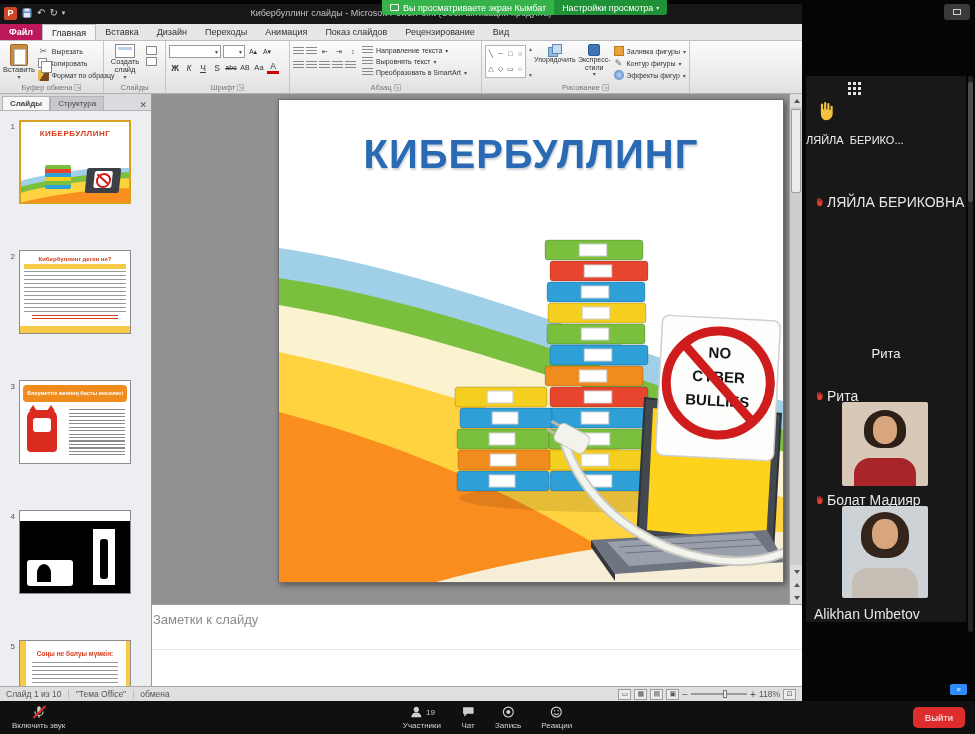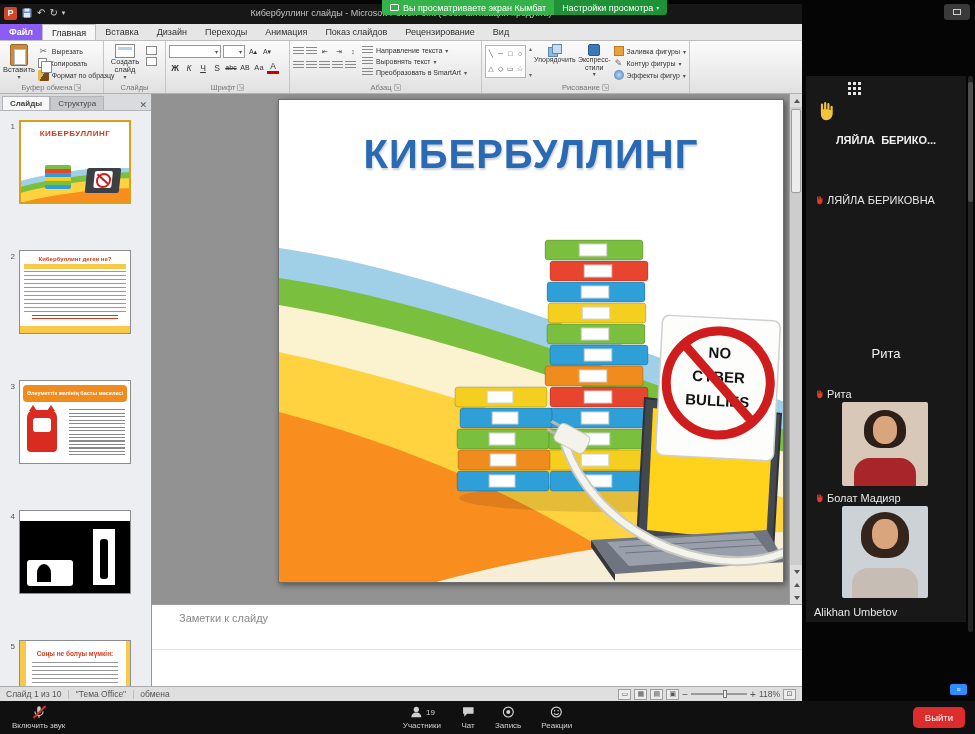--- a/index.html
+++ b/index.html
@@ -8,21 +8,21 @@
 
 
 #ppwin{position:absolute;left:0;top:4px;width:802px;height:697px;background:#9a9a9a}
 #titlebar{position:absolute;left:0;top:0;width:100%;height:20px;background:#171717;color:#ddd}
 .qat{position:absolute;left:4px;top:2px;display:flex;align-items:center;gap:4px}
 .pplogo{width:13px;height:13px;background:#d04727;border-radius:2px;color:#fff;font-size:9px;font-weight:bold;display:flex;align-items:center;justify-content:center}
 .qitem{font-size:10px;color:#cfcfcf;line-height:14px}
 #wintitle{position:absolute;left:0;right:0;top:4px;text-align:center;font-size:9px;color:#c4c4c4;white-space:nowrap}
 #tabsrow{position:absolute;left:0;top:20px;width:100%;height:17px;background:#e6e6e6;border-bottom:1px solid #bdbdbd;display:flex;align-items:stretch}
 .ftab{padding:0 9px;font-size:9px;display:flex;align-items:center;color:#333;white-space:nowrap}
-.ftab.file{background:#8b5cf6;color:#fff;font-weight:bold}
+.ftab.file{background:#be185d;color:#fff;font-weight:bold}
 .ftab.active{background:#f6f6f6;border:1px solid #bdbdbd;border-bottom:none;color:#222}
 #ribbon{position:absolute;left:0;top:37px;width:100%;height:53px;background:linear-gradient(#fbfbfb,#ececec 60%,#e0e0e0);border-bottom:1px solid #b0b0b0;display:flex}
 .rgroup{position:relative;height:100%;border-right:1px solid #c6c6c6;padding:2px 3px 12px 3px;flex:none}
 .glabel{position:absolute;left:0;right:0;bottom:0;height:11px;display:flex;align-items:center;justify-content:center;gap:2px;font-size:7.5px;color:#777}
 .dlg{font-size:6px;color:#888;border:1px solid #b3b3b3;width:7px;height:7px;line-height:5px;text-align:center;border-radius:1px}
 .gbody{display:flex;height:100%;gap:3px}
 .bigbtn{display:flex;flex-direction:column;align-items:center;width:36px;font-size:7.5px;color:#333;text-align:center;padding-top:1px;line-height:1.1;cursor:pointer}
 .smallcol{display:flex;flex-direction:column;gap:2px;padding-top:3px}
 .sbtn{display:flex;align-items:center;gap:3px;font-size:7px;color:#333;white-space:nowrap;cursor:pointer}
 .dd{font-size:6px;color:#555}
@@ -96,43 +96,43 @@
 
 #editarea{position:absolute;left:152px;top:90px;width:650px;height:510px;background:#929292;overflow:hidden}
 #slidecanvas{position:absolute;left:126px;top:5px;width:506px;height:484px;background:#fff;border:1px solid #6e6e6e;box-shadow:2px 2px 6px rgba(0,0,0,.45);overflow:hidden;cursor:default}
 .slide-title{position:absolute;top:32px;left:0;right:0;text-align:center;font-size:40px;font-weight:bold;letter-spacing:1px;color:#2a6ab5;text-shadow:1px 2px 2px rgba(42,58,90,.25)}
 #vscroll{position:absolute;right:0;top:0;width:13px;height:510px;background:#cdcdcd;border-left:1px solid #9e9e9e}
 .sarr{position:absolute;left:0;width:13px;height:13px;background:#dedede;display:flex;align-items:center;justify-content:center;cursor:pointer}
 .tri-up{width:0;height:0;border-left:3px solid transparent;border-right:3px solid transparent;border-bottom:4px solid #555}
 .tri-dn{width:0;height:0;border-left:3px solid transparent;border-right:3px solid transparent;border-top:4px solid #555}
 .sthumb{position:absolute;left:1px;top:15px;width:10px;height:84px;background:#ececec;border:1px solid #9e9e9e;border-radius:2px;cursor:pointer}
 #notes{position:absolute;left:152px;top:600px;width:650px;height:82px;background:#fff;border-top:1px solid #9e9e9e}
-.notes-text{padding:7px 27px;font-size:11px;color:#8a8a8a}
+.notes-text{padding:7px 1px;font-size:13px;color:#8a8a8a}
 .notes-rule{position:absolute;left:0;right:0;top:44px;border-top:1px solid #e4e4e4}
 #statusbar{position:absolute;left:0;top:682px;width:802px;height:15px;background:#dfdfdf;border-top:1px solid #ababab;display:flex;align-items:center;font-size:8.5px;color:#555;padding:0 6px;gap:6px}
 .sep{color:#b3b3b3}
 .sright{margin-left:auto;display:flex;align-items:center;gap:3px}
 .vbtn{width:13px;height:11px;border:1px solid #9e9e9e;background:#ececec;font-size:7px;color:#555;display:flex;align-items:center;justify-content:center;cursor:pointer}
 .ztrack{width:56px;height:2px;background:#9a9a9a;position:relative}
 .zthumb{position:absolute;left:32px;top:-3px;width:4px;height:8px;background:#f2f2f2;border:1px solid #777;cursor:pointer}
 
 
 #banner{position:absolute;left:382px;top:0;height:15px;display:flex;z-index:60}
 .bn-main{background:#35b24a;display:flex;align-items:center;gap:4px;padding:0 8px;color:#fff;font-size:9px;border-radius:0 0 0 3px;white-space:nowrap}
 .bn-ic{width:9px;height:7px;border:1px solid #fff;border-radius:1px}
 .bn-btn{background:#1f9136;border:none;color:#fff;font-size:9px;padding:0 8px;display:flex;align-items:center;gap:3px;border-radius:0 0 3px 0;cursor:pointer;white-space:nowrap;font-family:inherit}
 #floatctl{position:absolute;right:5px;top:4px;width:26px;height:16px;background:#3a3a3a;border-radius:3px;display:flex;align-items:center;justify-content:center;cursor:pointer;z-index:60}
 #floatctl i{width:8px;height:6px;border:1px solid #cfcfcf;display:block}
 
 
 #panel{position:absolute;left:806px;top:76px;width:160px;height:546px;background:#181818}
 .gridicon{position:absolute;left:42px;top:6px;cursor:pointer}
 .handbig{position:absolute;left:8px;top:24px;width:22px;height:22px;fill:#f2c13d}
-.phead{position:absolute;left:0;right:0;top:58px;text-align:center;font-size:11px;font-weight:bold;color:#f0f0f0;white-space:pre}
-.plabel{position:absolute;left:8px;display:flex;align-items:center;gap:3px;font-size:11px;color:#e8e8e8;white-space:nowrap}
+.phead{position:absolute;left:0;right:0;top:58px;font-size:11px;font-weight:normal;color:#f0f0f0;white-space:pre}
+.plabel{position:absolute;left:8px;display:flex;align-items:center;gap:3px;font-size:14px;color:#e8e8e8;white-space:nowrap}
 .handsvg{width:10px;height:10px;fill:#e23b2e;flex:none}
 .tile{position:absolute;overflow:hidden;border-radius:2px;cursor:pointer;background:#222}
 .tile-name{position:absolute;left:3px;bottom:3px;display:flex;align-items:center;gap:2px;font-size:8px;color:#fff;background:rgba(0,0,0,.55);padding:1px 3px;border-radius:2px;white-space:nowrap;max-width:95%}
 .t1-left{position:absolute;left:0;top:0;width:56%;height:100%;background:#79c4e8}
 .t1-orn{position:absolute;left:0;top:0;width:7px;height:100%;background:repeating-linear-gradient(180deg,#f7d33e 0 6px,#e0ae1d 6px 12px)}
 .t1-sun{position:absolute;left:22px;top:14px;width:18px;height:18px;border-radius:50%;background:#f7d33e}
 .t1-right{position:absolute;right:0;top:0;width:44%;height:100%;background:#c9b69c}
 .man-body{position:absolute;left:50%;transform:translateX(-50%);bottom:0;width:94px;height:42px;background:#262b36;border-radius:18px 18px 0 0}
 .man-shirt{position:absolute;left:50%;transform:translateX(-50%);bottom:24px;width:0;height:0;border-left:9px solid transparent;border-right:9px solid transparent;border-top:17px solid #f2f2f0}
 .man-head{position:absolute;left:50%;top:12px;transform:translateX(-50%);width:36px;height:46px;background:#d8a57c;border-radius:46% 46% 42% 42%}

